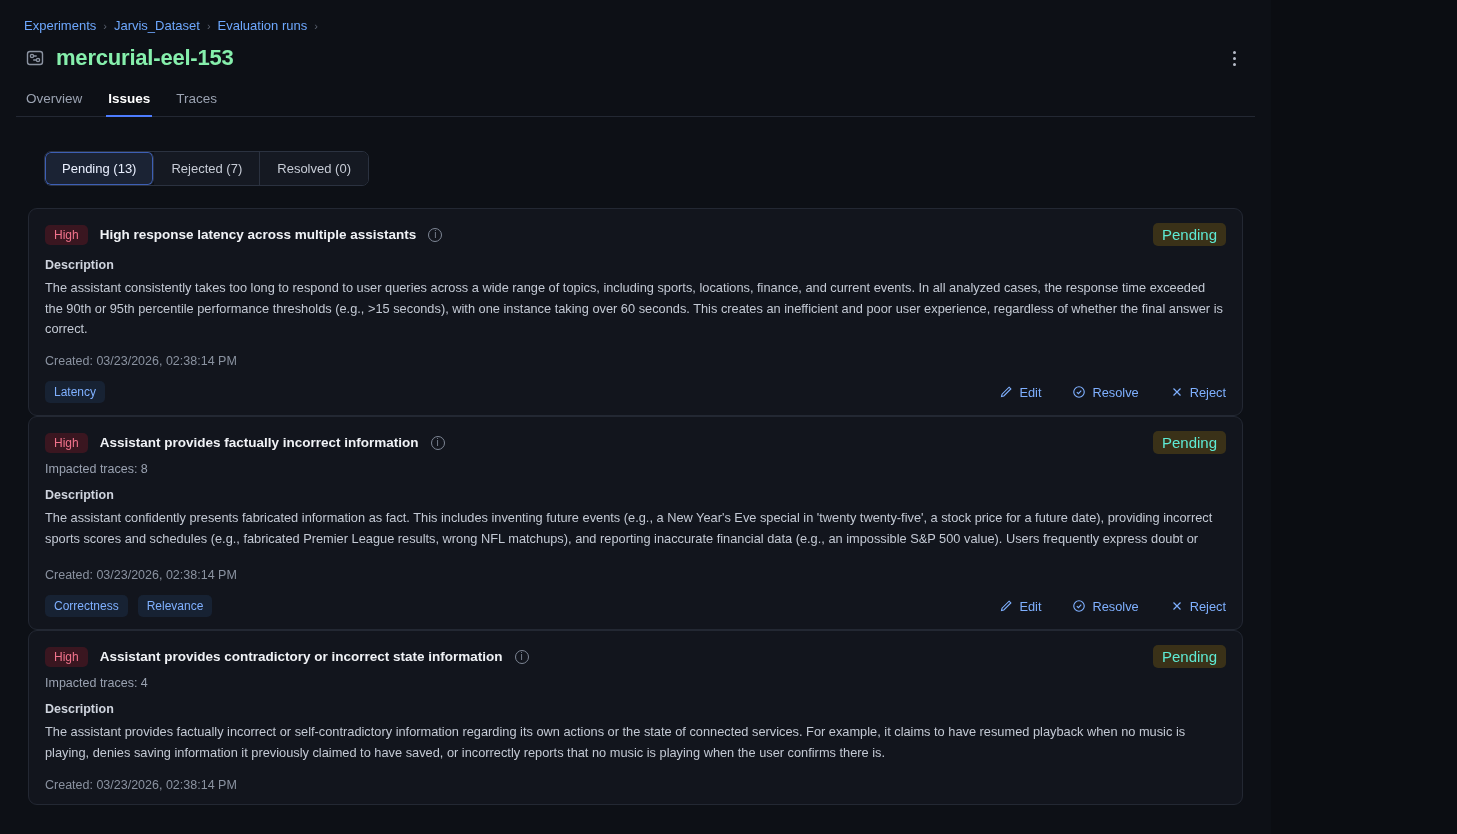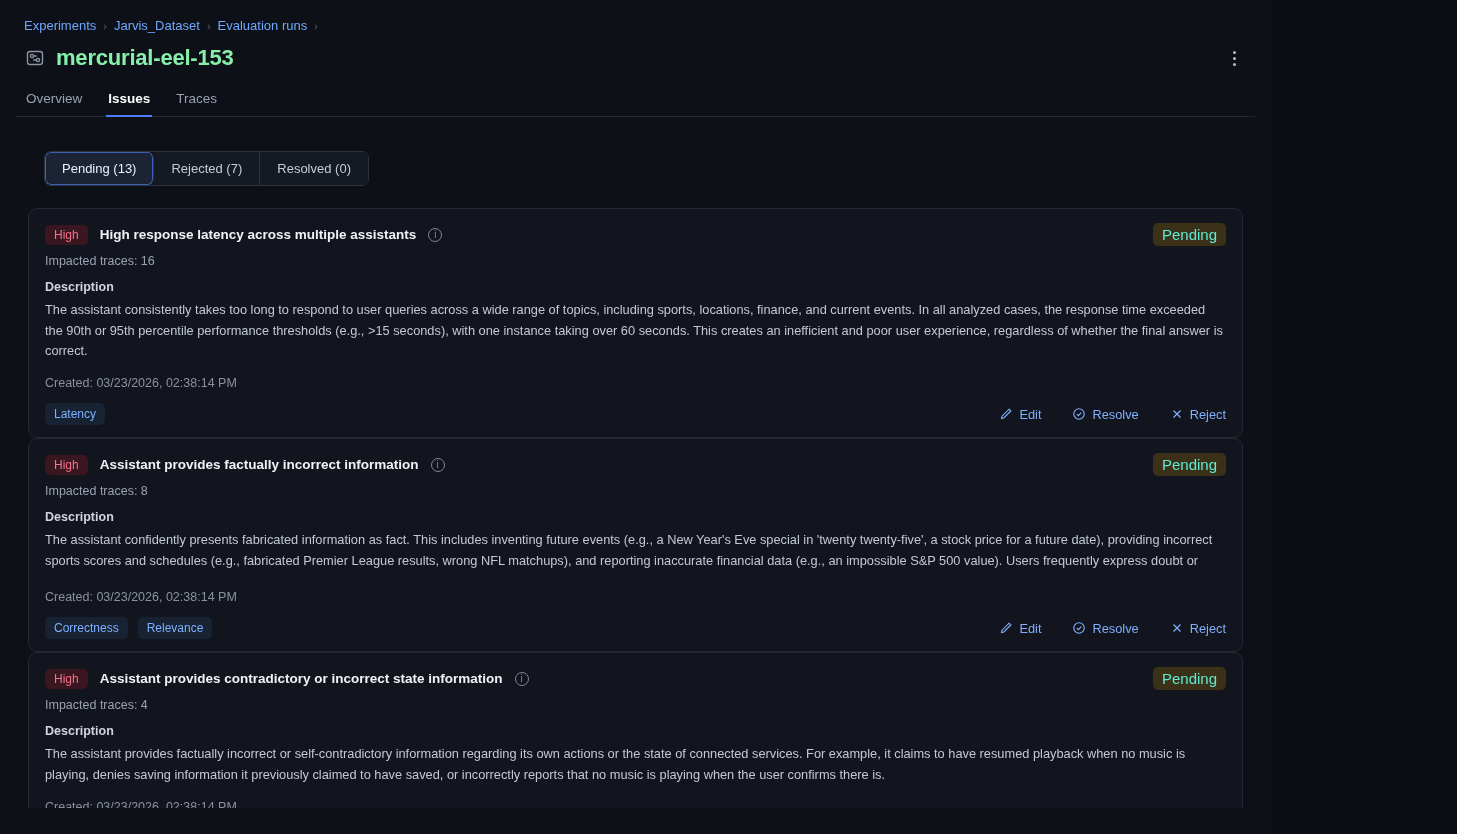--- a/index.html
+++ b/index.html
@@ -225,21 +225,20 @@
   <div class="issues">
 
     <div class="issue-card">
       <div class="issue-head">
         <span class="sev">High</span>
         <span class="issue-title">High response latency across multiple assistants</span>
         <span class="info-icon">i</span>
         <span class="head-spacer"></span>
         <span class="status-badge">Pending</span>
       </div>
-      <div class="impacted">Impacted traces: 16</div>
       <div class="desc-label">Description</div>
       <div class="desc-text">The assistant consistently takes too long to respond to user queries across a wide range of topics, including sports, locations, finance, and current events. In all analyzed cases, the response time exceeded the 90th or 95th percentile performance thresholds (e.g., &gt;15 seconds), with one instance taking over 60 seconds. This creates an inefficient and poor user experience, regardless of whether the final answer is correct.</div>
       <div class="created">Created: 03/23/2026, 02:38:14 PM</div>
       <div class="card-foot">
         <div class="tags">
           <span class="tag">Latency</span>
         </div>
         <span class="foot-spacer"></span>
         <div class="actions">
           <span class="action">

